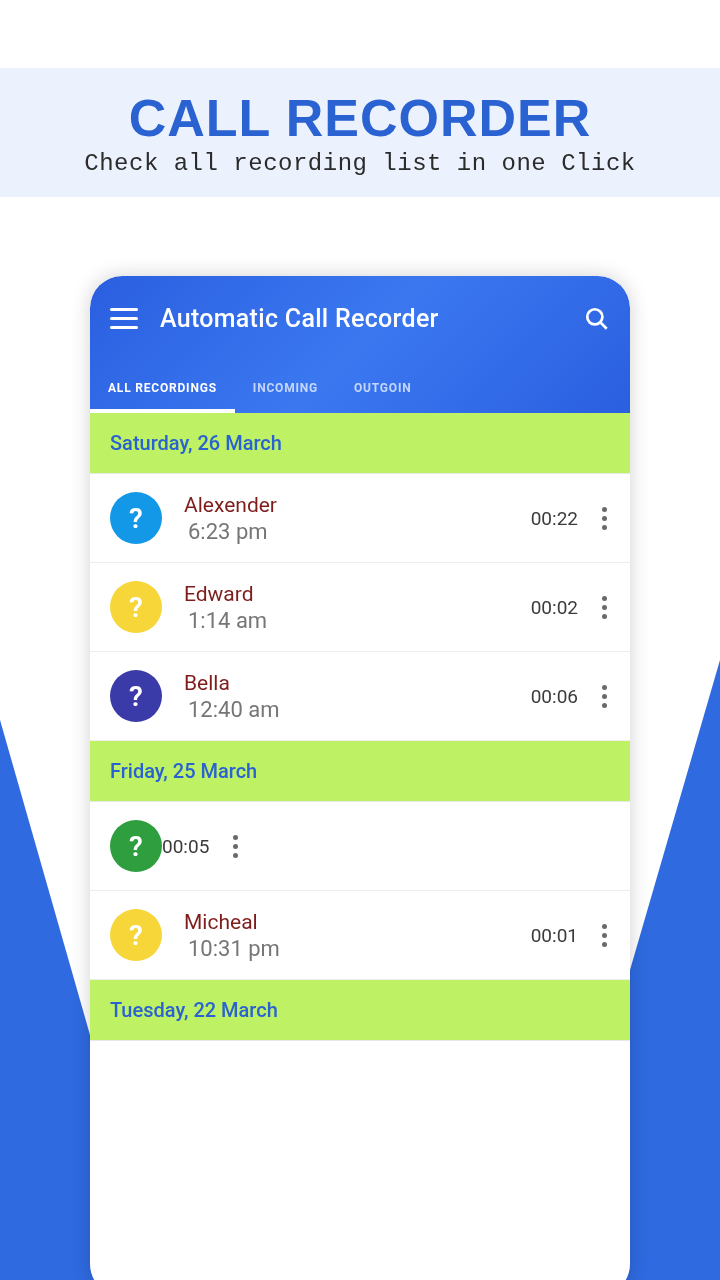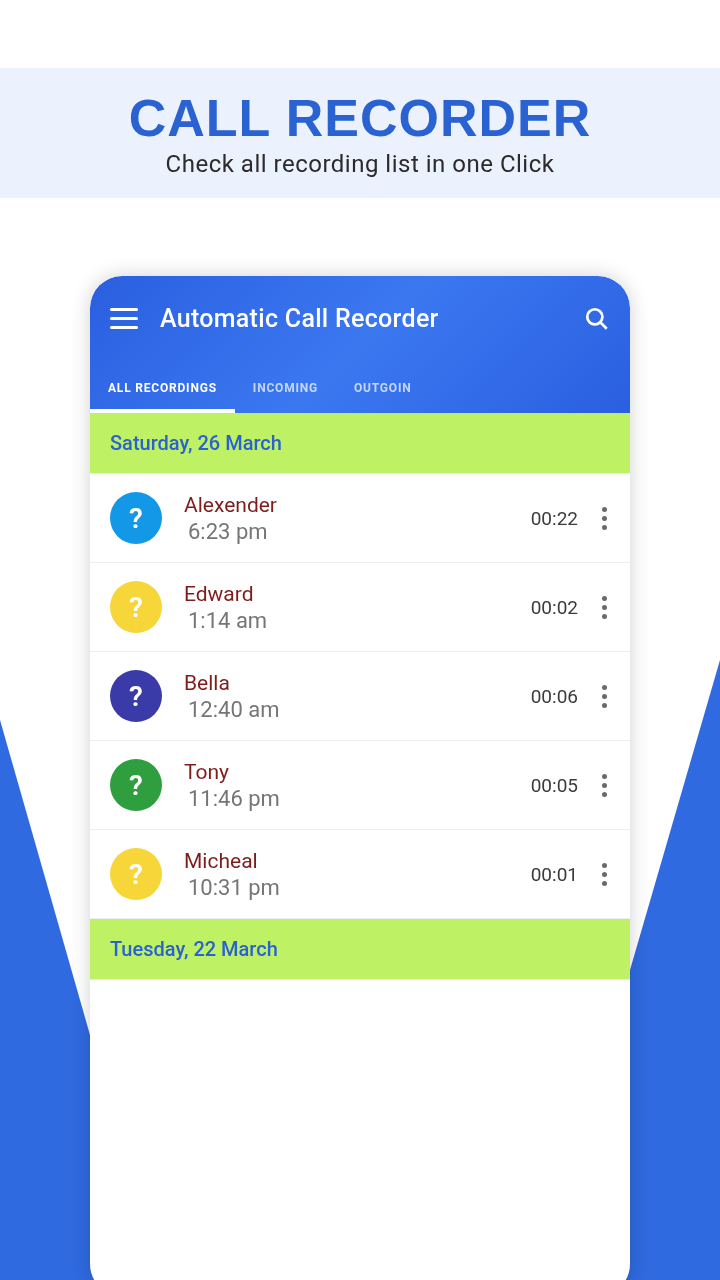--- a/index.html
+++ b/index.html
@@ -22,20 +22,21 @@
   font-size: 52px;
   font-weight: 900;
   letter-spacing: 1px;
   font-family: 'Arial Black', Arial, sans-serif;
 }
 .banner-sub {
   color: #2b2b2b;
   font-size: 24px;
   margin-top: 2px;
   letter-spacing: 0.5px;
+  font-family: Liberation Mono, monospace;
 }
 .bg-triangle-left {
   position: absolute;
   left: 0;
   bottom: 0;
   width: 0;
   height: 0;
   border-right: 160px solid transparent;
   border-bottom: 560px solid #2f6ae0;
 }
@@ -247,26 +248,23 @@
           <div class="name">Bella</div>
           <div class="time">12:40 am</div>
         </div>
         <div class="duration">00:06</div>
         <div class="more">
           <span></span>
           <span></span>
           <span></span>
         </div>
       </div>
+      <div class="section-header">Friday, 25 March</div>
       <div class="row">
         <div class="avatar av-green">?</div>
-        <div class="info">
-          <div class="name">Tony</div>
-          <div class="time">11:46 pm</div>
-        </div>
         <div class="duration">00:05</div>
         <div class="more">
           <span></span>
           <span></span>
           <span></span>
         </div>
       </div>
       <div class="row">
         <div class="avatar av-yellow">?</div>
         <div class="info">

